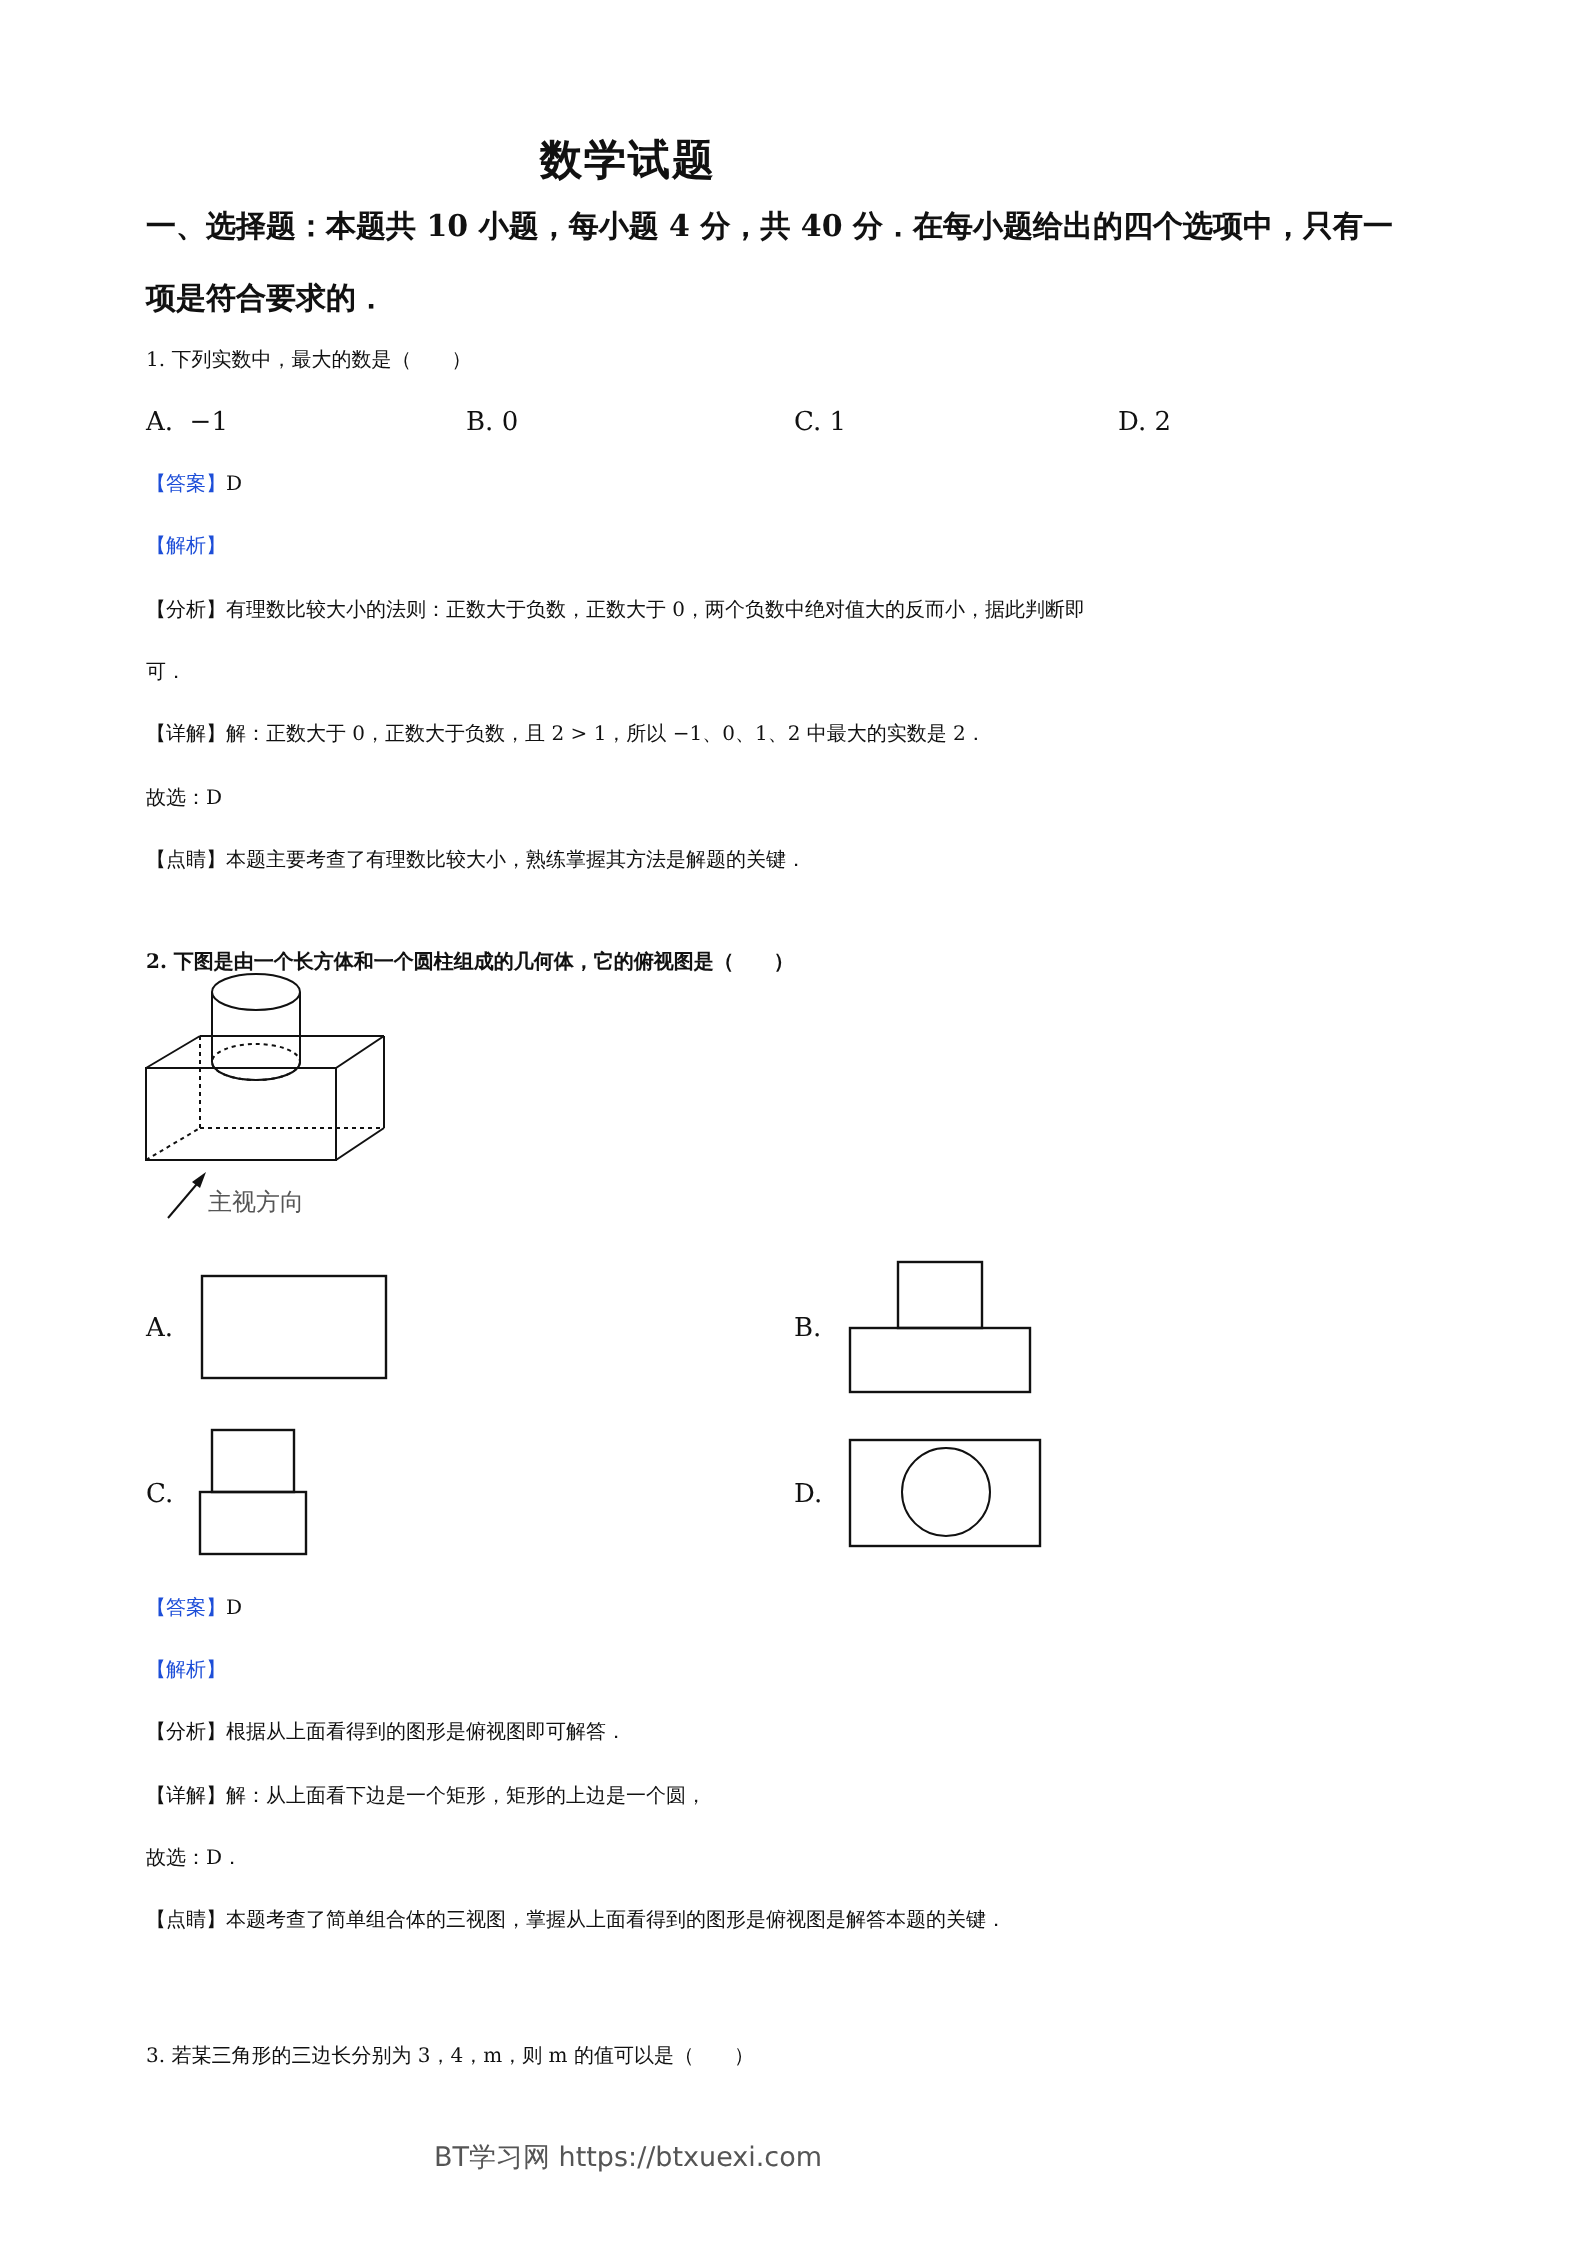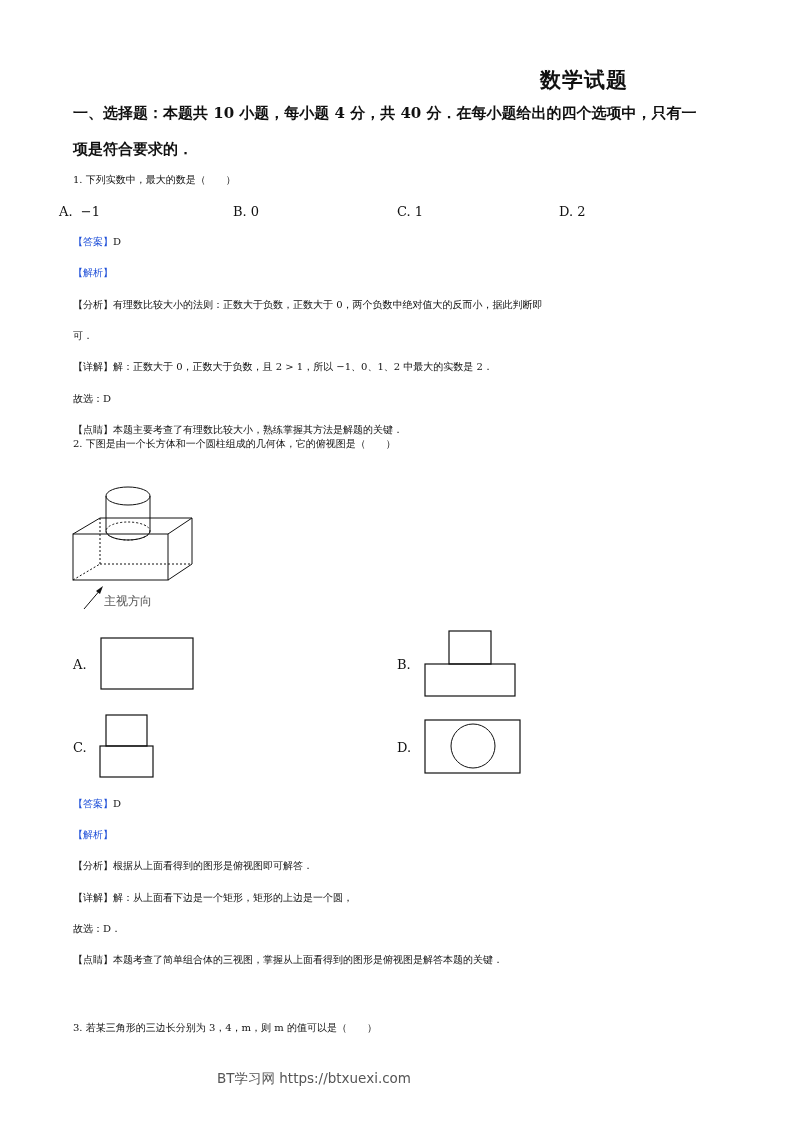--- a/index.html
+++ b/index.html
@@ -1,38 +1,38 @@
 <!DOCTYPE html>
 <html><head>
 <meta charset="utf-8">
 <style>
   html, body { margin: 0; padding: 0; background: #ffffff; }
   body { width: 793px; height: 1122px; position: relative; overflow: hidden;
          font-family: "DejaVu Serif", "Liberation Serif", serif; color: #111; }
   .abs { position: absolute; white-space: nowrap; }
-  .title { left: 0; width: 628px; top: 66px; text-align: right; font-size: 21px; font-weight: bold; letter-spacing: 1px; }
+  .title { left: 0; width: 628px; top: 66px; text-align: center; font-size: 21px; font-weight: bold; letter-spacing: 1px; }
   .section { left: 73px; font-size: 15px; font-weight: bold; }
   .line { left: 73px; font-size: 10px; }
   .opt { font-size: 13px; }
   .tag { color: #1d4ed8; }
   .tag-dark { color: #111; }
   .footer { left: 0; width: 628px; top: 1070px; text-align: center; font-family: "DejaVu Sans", "Liberation Sans", sans-serif; font-size: 13.5px; color: #555; }
   svg { position: absolute; }
   .figlabel { font-size: 12px; color: #555; }
 </style>
 </head>
 <body>
 
 <div class="abs title">数学试题</div>
 
 <div class="abs section" style="top:104px;">一、选择题：本题共 10 小题，每小题 4 分，共 40 分．在每小题给出的四个选项中，只有一</div>
 <div class="abs section" style="top:140px;">项是符合要求的．</div>
 
 <div class="abs line" style="top:173px;">1. 下列实数中，最大的数是（　　）</div>
-<div class="abs opt" style="left:59px; top:204px;">
+<div class="abs opt" style="left:73px; top:204px;">
   <span>A.</span>&nbsp;&nbsp;<span>−1</span>
 </div>
 <div class="abs opt" style="left:233px; top:204px;">
   <span>B.</span> <span>0</span>
 </div>
 <div class="abs opt" style="left:397px; top:204px;">
   <span>C.</span> <span>1</span>
 </div>
 <div class="abs opt" style="left:559px; top:204px;">
   <span>D.</span> <span>2</span>
@@ -47,21 +47,21 @@
 </div>
 <div class="abs line" style="top:329px;">可．</div>
 <div class="abs line" style="top:360px;">
   <span>【详解】</span><span>解：正数大于 0，正数大于负数，且 2 &gt; 1，所以 −1、0、1、2 中最大的实数是 2．</span>
 </div>
 <div class="abs line" style="top:392px;">故选：D</div>
 <div class="abs line" style="top:423px;">
   <span>【点睛】</span><span>本题主要考查了有理数比较大小，熟练掌握其方法是解题的关键．</span>
 </div>
 
-<div class="abs line" style="top:437px;">2. 下图是由一个长方体和一个圆柱组成的几何体，它的俯视图是（　　）</div>
+<div class="abs line" style="top:474px;font-weight:bold;">2. 下图是由一个长方体和一个圆柱组成的几何体，它的俯视图是（　　）</div>
 
 <svg style="left:70px; top:484px;" width="130" height="130" viewBox="0 0 130 130">
   <g fill="none" stroke="#111" stroke-width="1">
 
     <rect x="3" y="50" width="95" height="46"></rect>
 
     <line x1="3" y1="50" x2="30" y2="34"></line>
     <line x1="98" y1="50" x2="122" y2="34"></line>
     <line x1="30" y1="34" x2="122" y2="34"></line>
 

